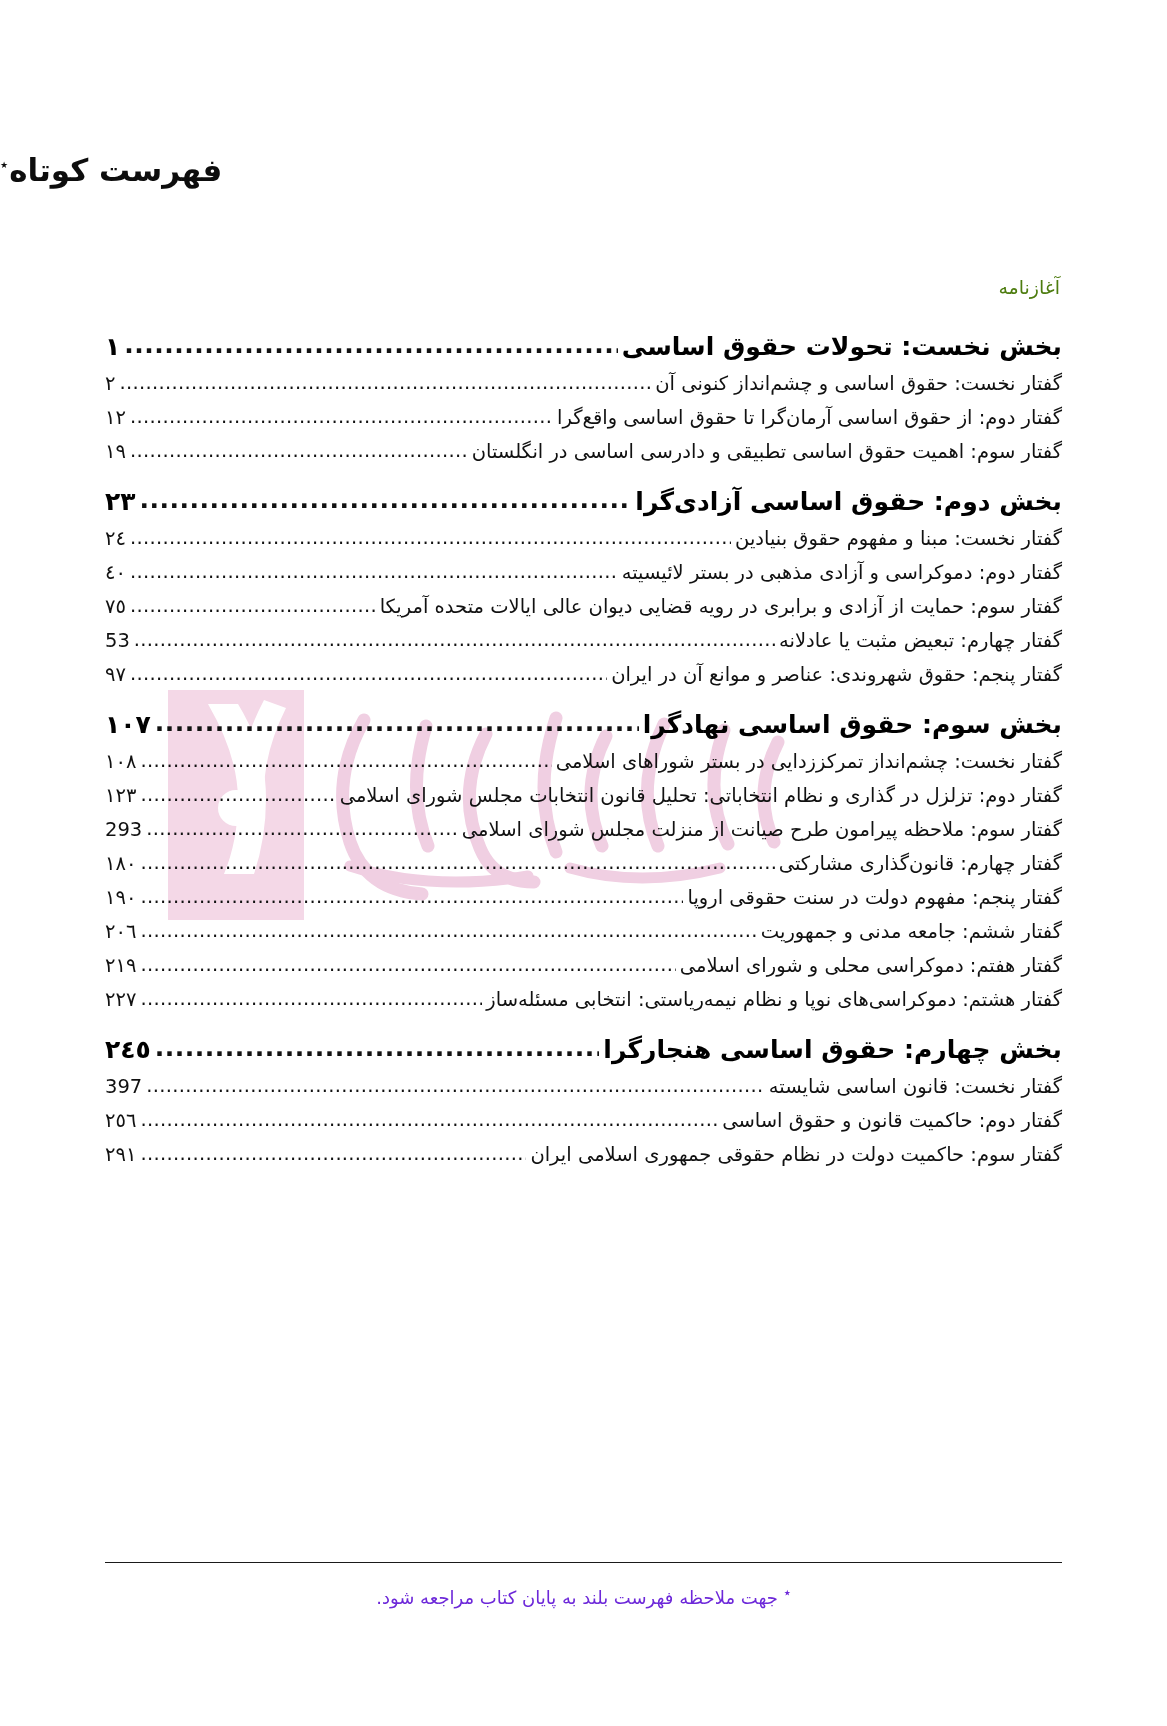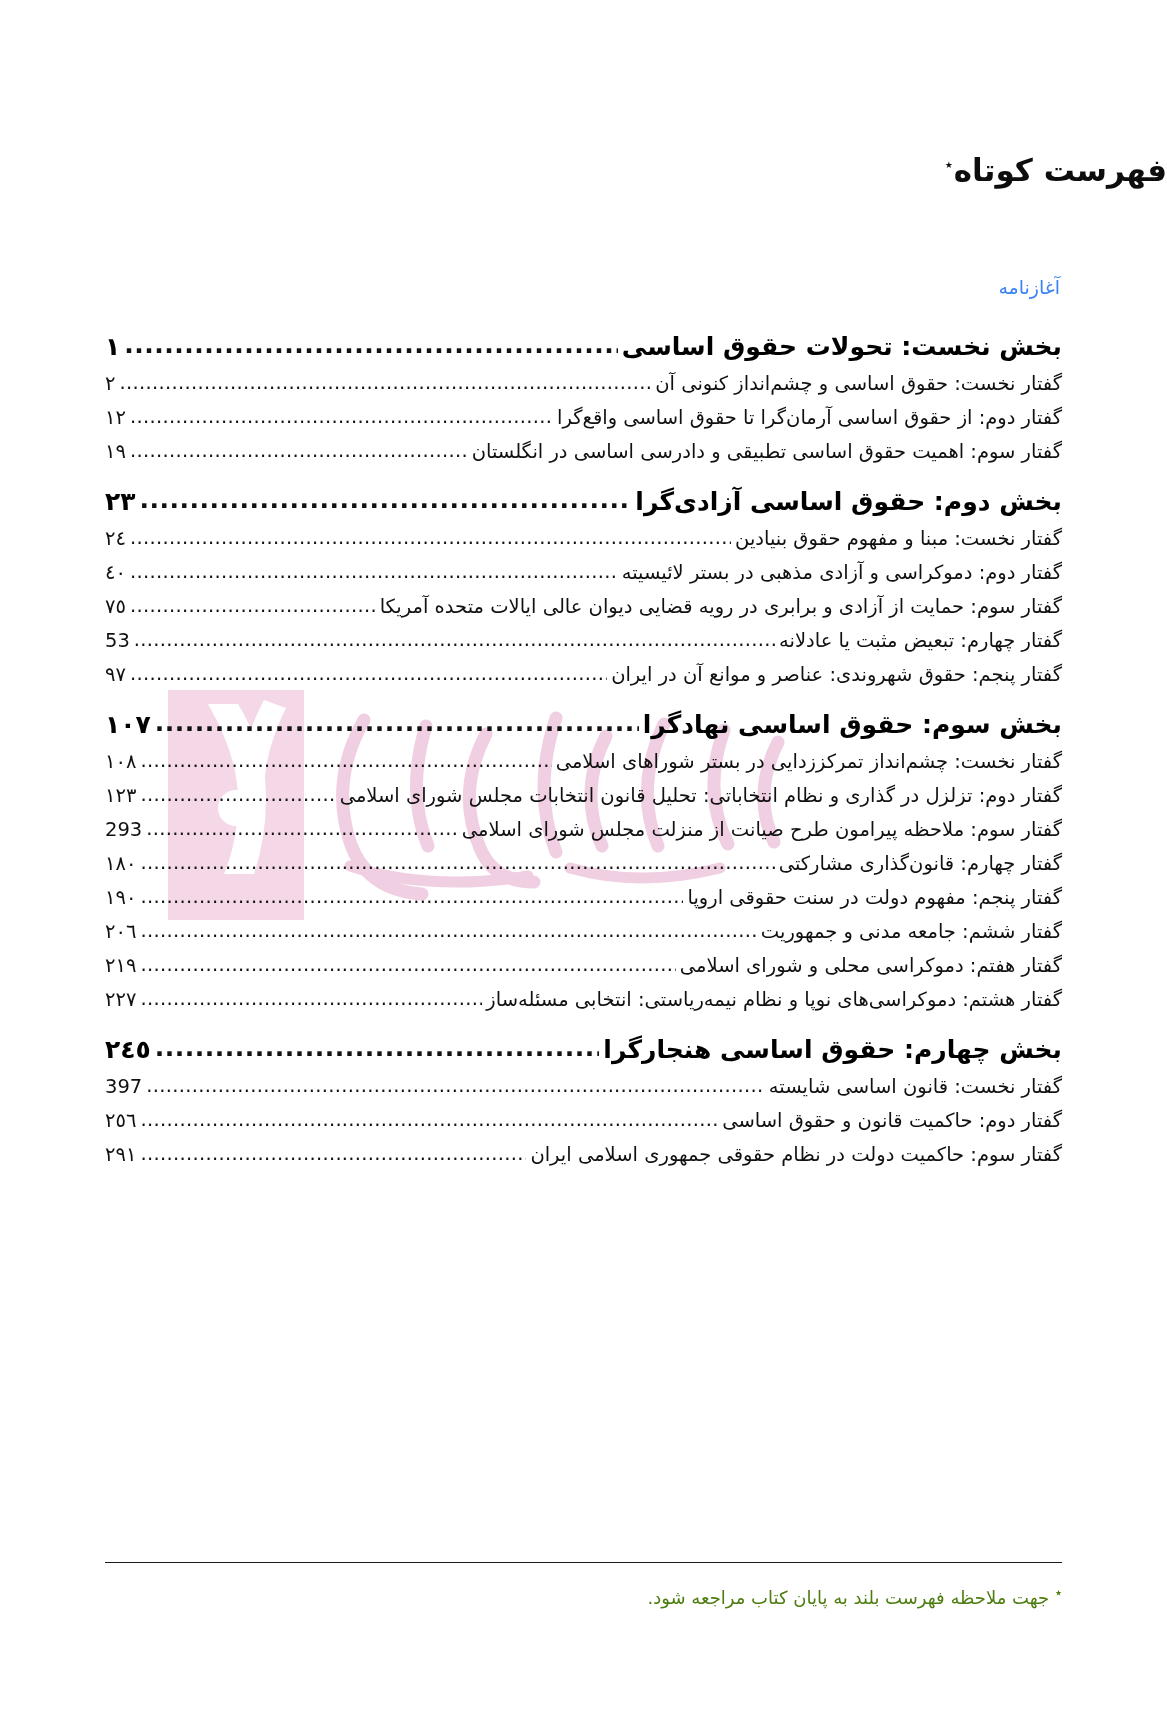--- a/index.html
+++ b/index.html
@@ -33,41 +33,41 @@
   .watermark svg { display:block; width:100%; height:100%; }
 
   
   .content {
     position: relative;
     z-index: 2;
     padding: 0;
   }
 
   .doc-title {
-    text-align: right;
+    text-align: left;
     font-size: 31px;
     font-weight: bold;
     color: #0d0d0d;
     margin: 0;
     padding-top: 152px;
     letter-spacing: 0.5px;
   }
   .doc-title .star {
     font-size: 15px;
     vertical-align: super;
     font-weight: normal;
     margin-right: 1px;
   }
 
   .preface-row {
     margin-top: 88px;
     padding-left: 107px;
     padding-right: 107px;
     font-size: 19px;
-    color: #3b82f6;
+    color: #4d7c0f;
     text-align: right;
   }
 
   .toc {
     margin-top: 34px;
     padding-left: 105px;
     padding-right: 105px;
   }
 
   
@@ -143,22 +143,22 @@
     z-index: 2;
   }
   .footnote-rule {
     border: none;
     border-top: 1px solid #1a1a1a;
     margin: 0 0 22px 0;
     width: 100%;
   }
   .footnote-text {
     font-size: 18px;
-    color: #4d7c0f;
-    text-align: right;
+    color: #6d28d9;
+    text-align: center;
   }
   .footnote-text .star { font-size: 13px; vertical-align: super; }
 </style>
 </head>
 <body>
 
 <div class="page">
 
   <div class="watermark">
     <svg viewBox="0 0 660 230" xmlns="http://www.w3.org/2000/svg">

